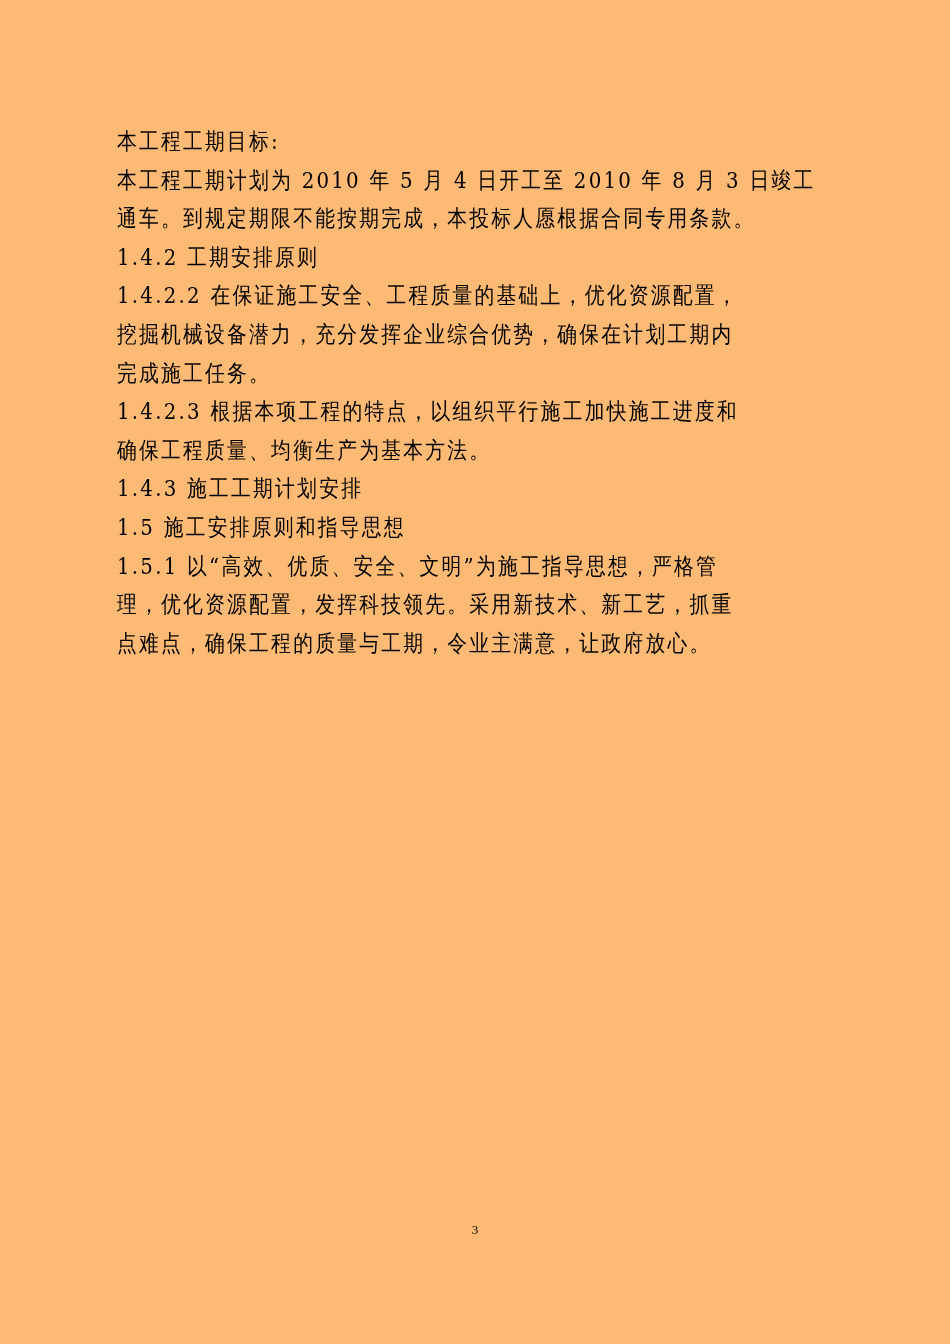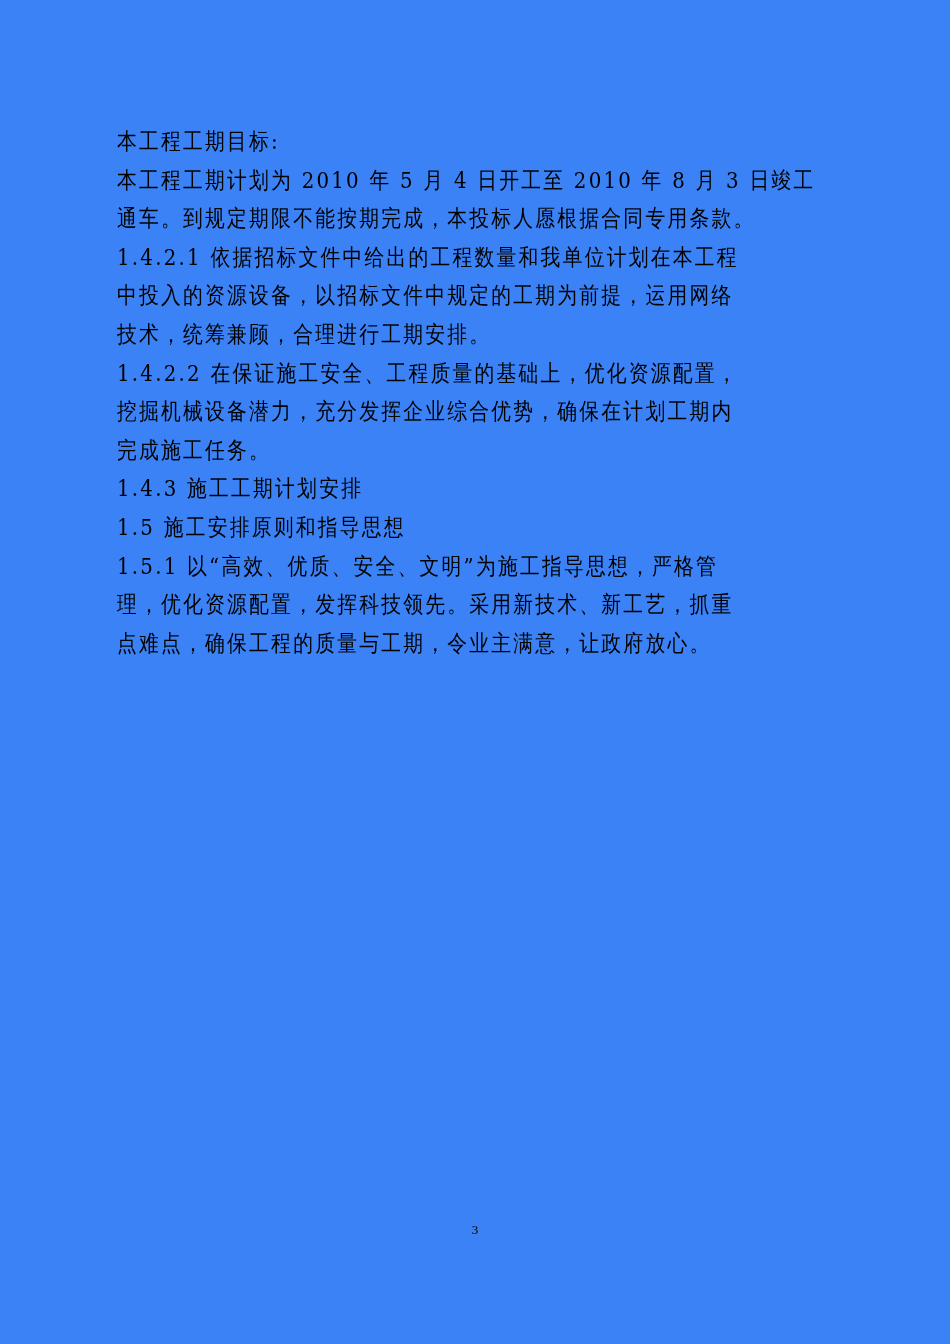--- a/index.html
+++ b/index.html
@@ -12,21 +12,21 @@
       height: 1344px;
       position: relative;
       overflow: hidden;
       font-family: "DejaVu Serif", "Liberation Serif", serif;
       color: #000000;
     }
     .page {
       position: absolute;
       left: 0; top: 0;
       width: 950px; height: 1344px;
-      background: #3b82f6;
+      background: #fdba74;
     }
     .body-text {
       position: absolute;
       left: 117px;
       top: 122px;
       width: 740px;
     }
     .line {
       height: 38.6px;
       line-height: 38.6px;
@@ -52,28 +52,30 @@
 <div class="page">
   <div class="body-text" id="body-text">
       <div class="paragraph">
         <div class="line">本工程工期目标:</div>
       </div>
       <div class="paragraph">
         <div class="line">本工程工期计划为 2010 年 5 月 4 日开工至 2010 年 8 月 3 日竣工</div>
         <div class="line">通车。到规定期限不能按期完成，本投标人愿根据合同专用条款。</div>
       </div>
       <div class="paragraph">
-        <div class="line">1.4.2.1 依据招标文件中给出的工程数量和我单位计划在本工程</div>
-        <div class="line">中投入的资源设备，以招标文件中规定的工期为前提，运用网络</div>
-        <div class="line">技术，统筹兼顾，合理进行工期安排。</div>
+        <div class="line">1.4.2 工期安排原则</div>
       </div>
       <div class="paragraph">
         <div class="line">1.4.2.2 在保证施工安全、工程质量的基础上，优化资源配置，</div>
         <div class="line">挖掘机械设备潜力，充分发挥企业综合优势，确保在计划工期内</div>
         <div class="line">完成施工任务。</div>
+      </div>
+      <div class="paragraph">
+        <div class="line">1.4.2.3 根据本项工程的特点，以组织平行施工加快施工进度和</div>
+        <div class="line">确保工程质量、均衡生产为基本方法。</div>
       </div>
       <div class="paragraph">
         <div class="line">1.4.3 施工工期计划安排</div>
       </div>
       <div class="paragraph">
         <div class="line">1.5 施工安排原则和指导思想</div>
       </div>
       <div class="paragraph">
         <div class="line">1.5.1 以“高效、优质、安全、文明”为施工指导思想，严格管</div>
         <div class="line">理，优化资源配置，发挥科技领先。采用新技术、新工艺，抓重</div>

